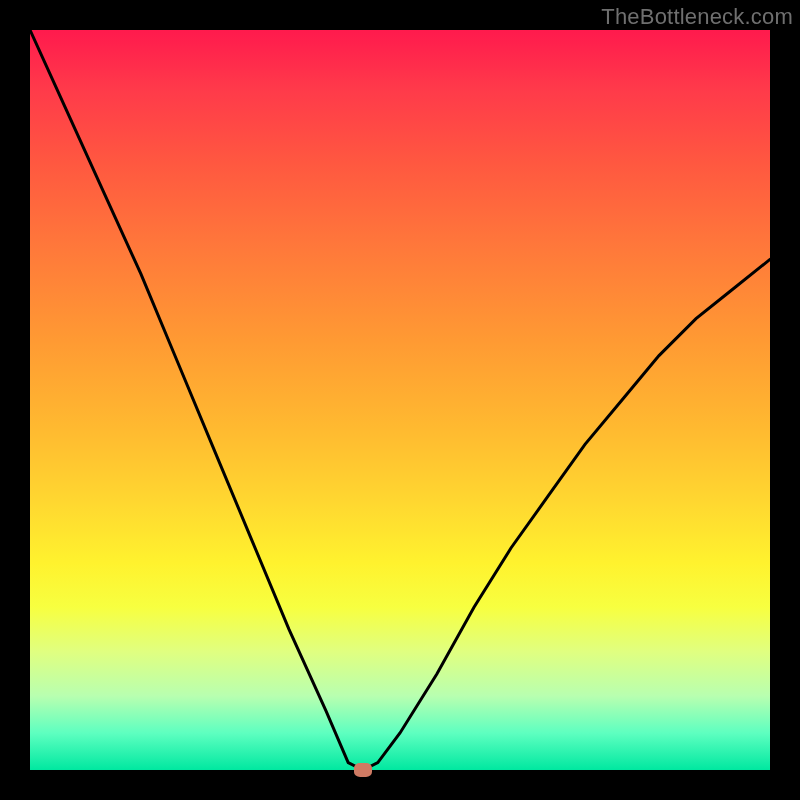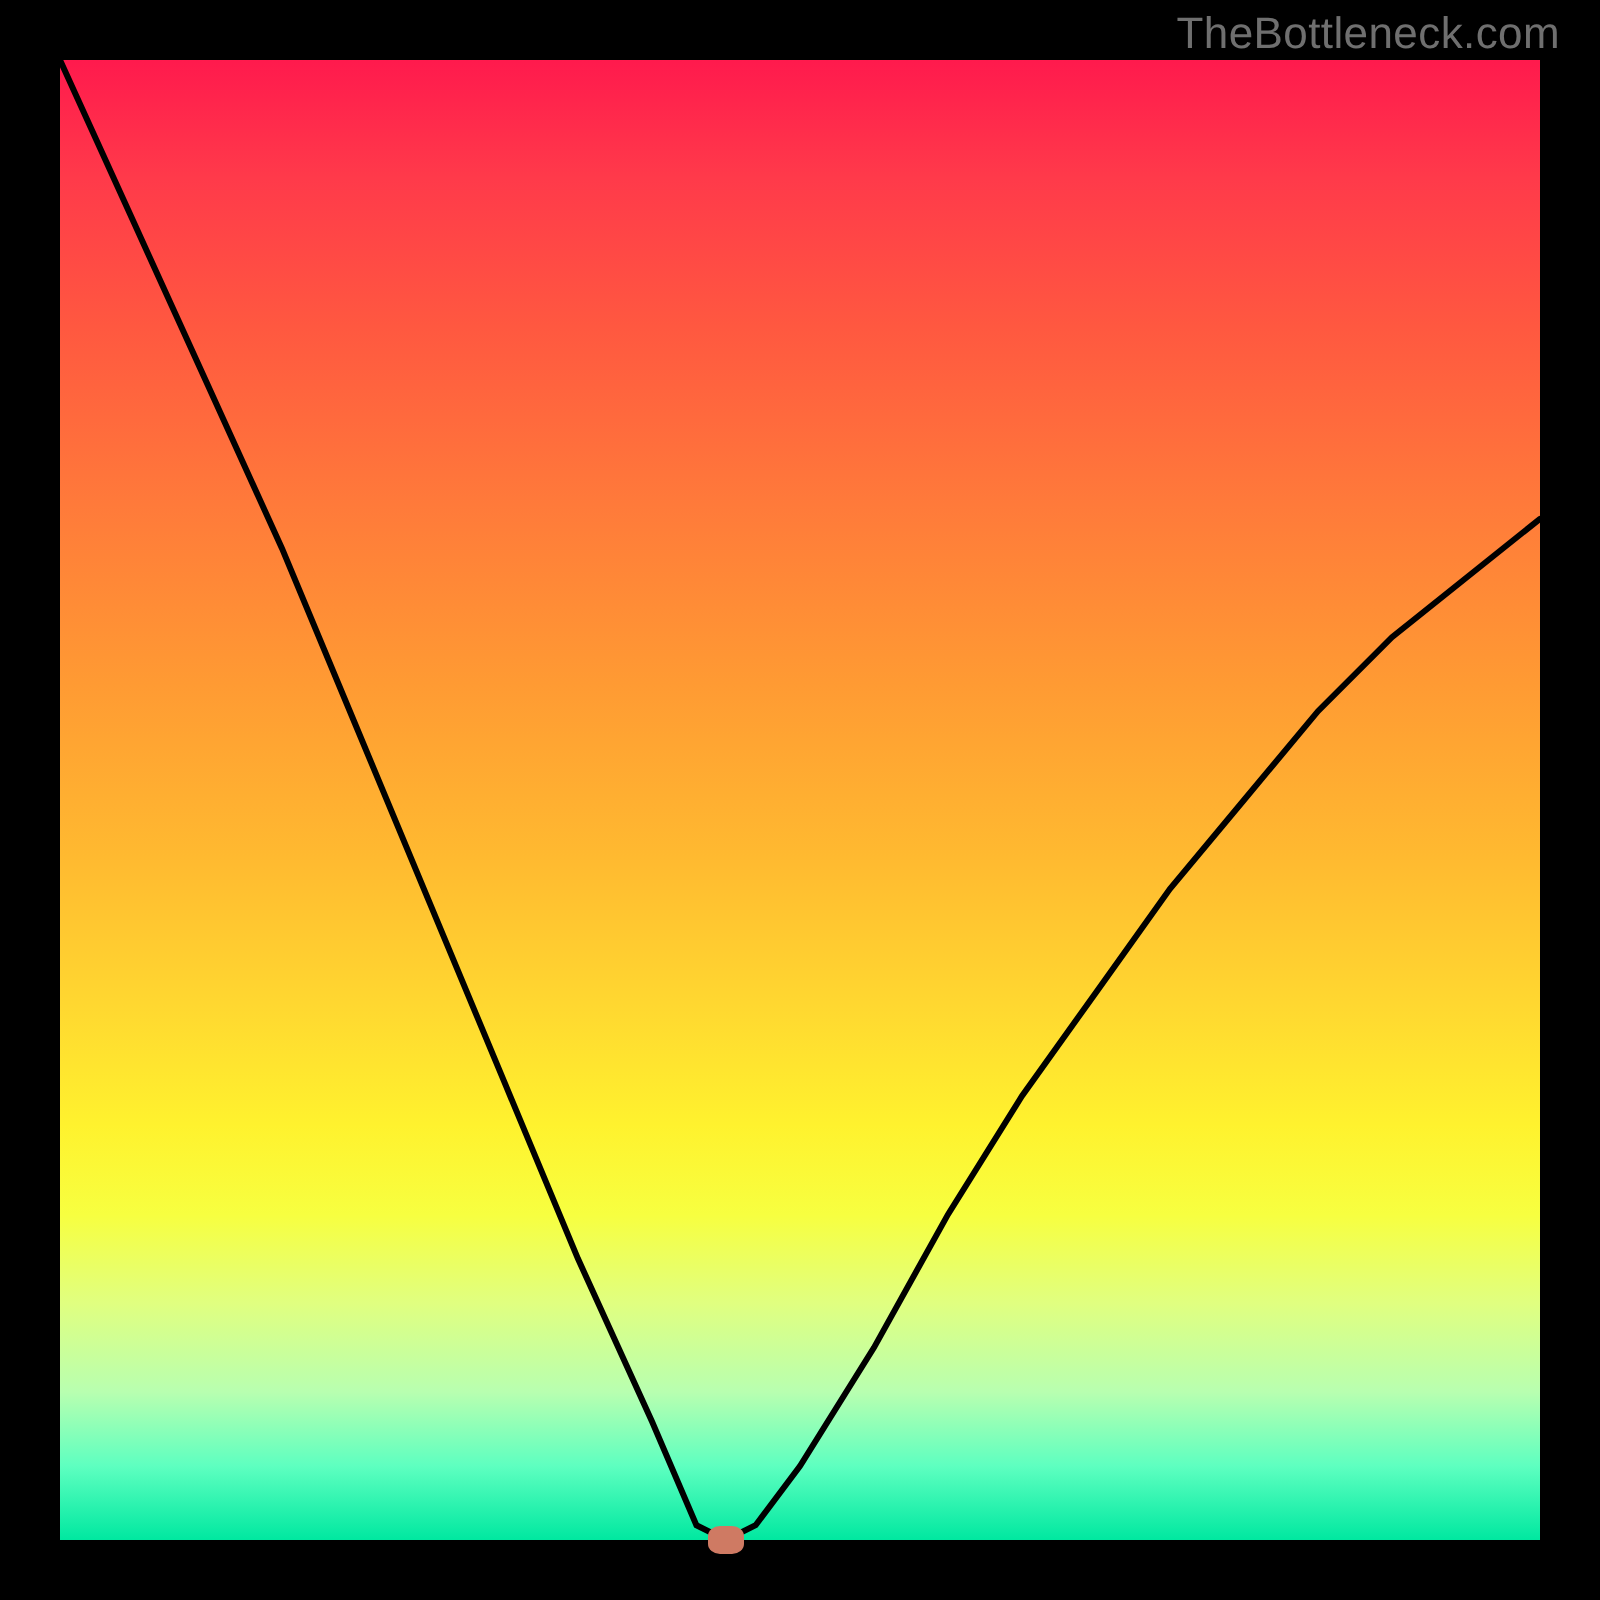--- a/index.html
+++ b/index.html
@@ -37,21 +37,21 @@
       #f7ff40 78%,
       #e0ff80 84%,
       #b8ffb0 90%,
       #5effc0 95%,
       #00e8a0 100%
     );
   }
   .watermark {
     position: absolute;
     top: 4px;
-    right: 20px;
+    right: 7px;
     color: #6f6f6f;
     font-size: 22px;
     font-weight: 500;
     letter-spacing: 0.2px;
     user-select: none;
   }
   svg.curve {
     position: absolute;
     top: 0;
     left: 0;

